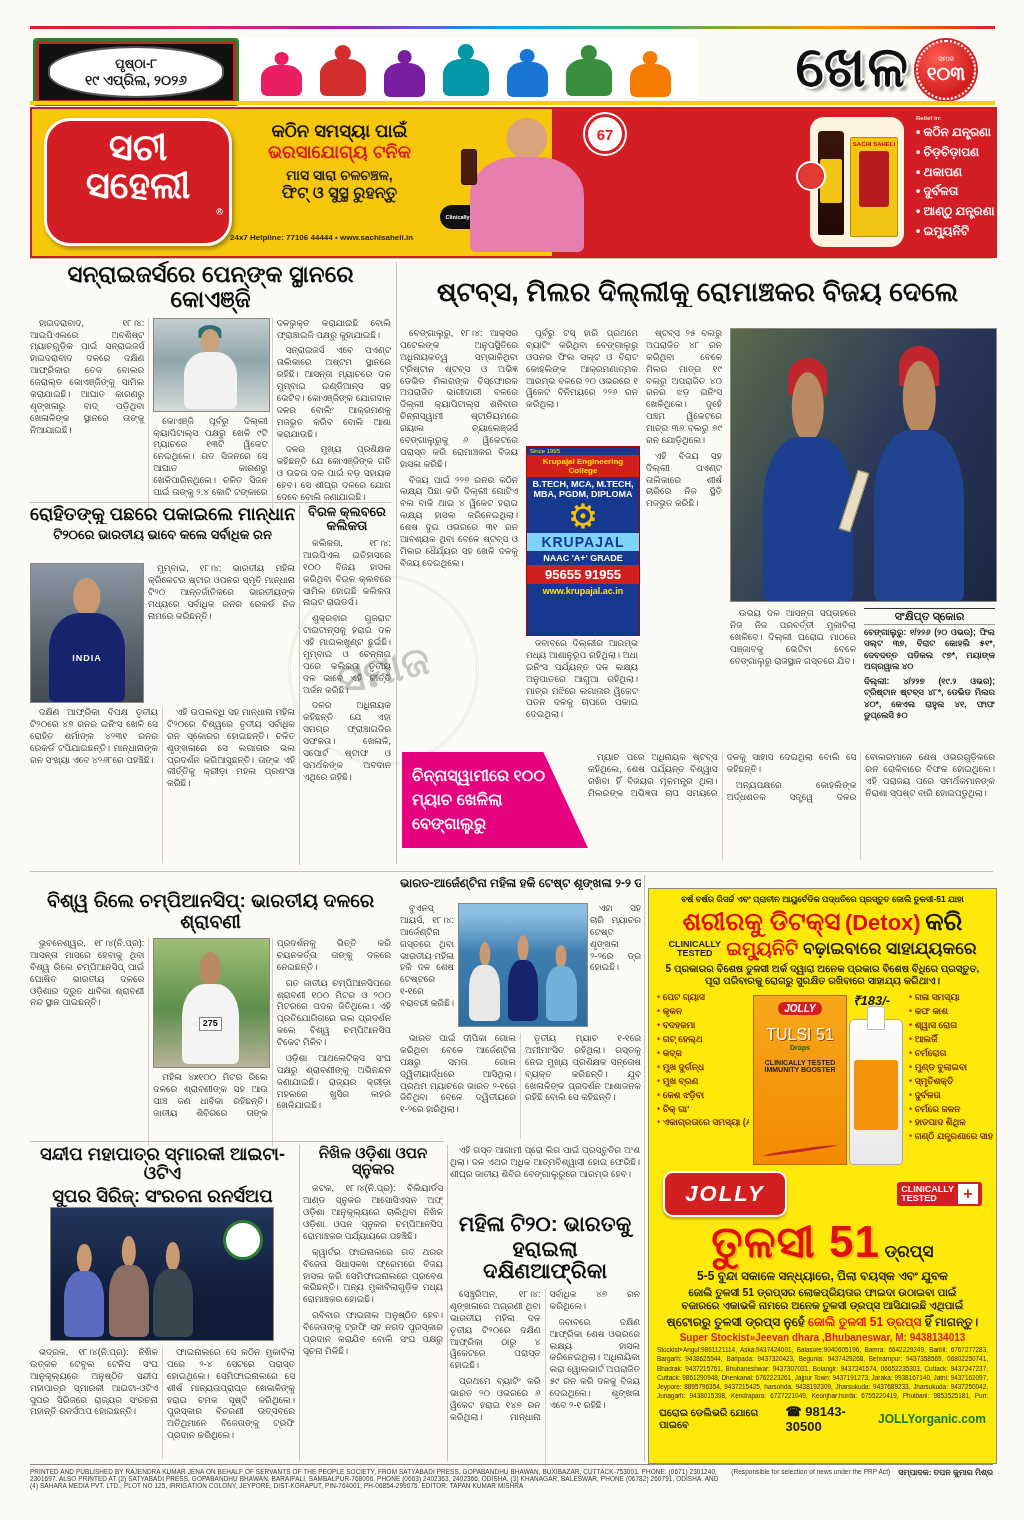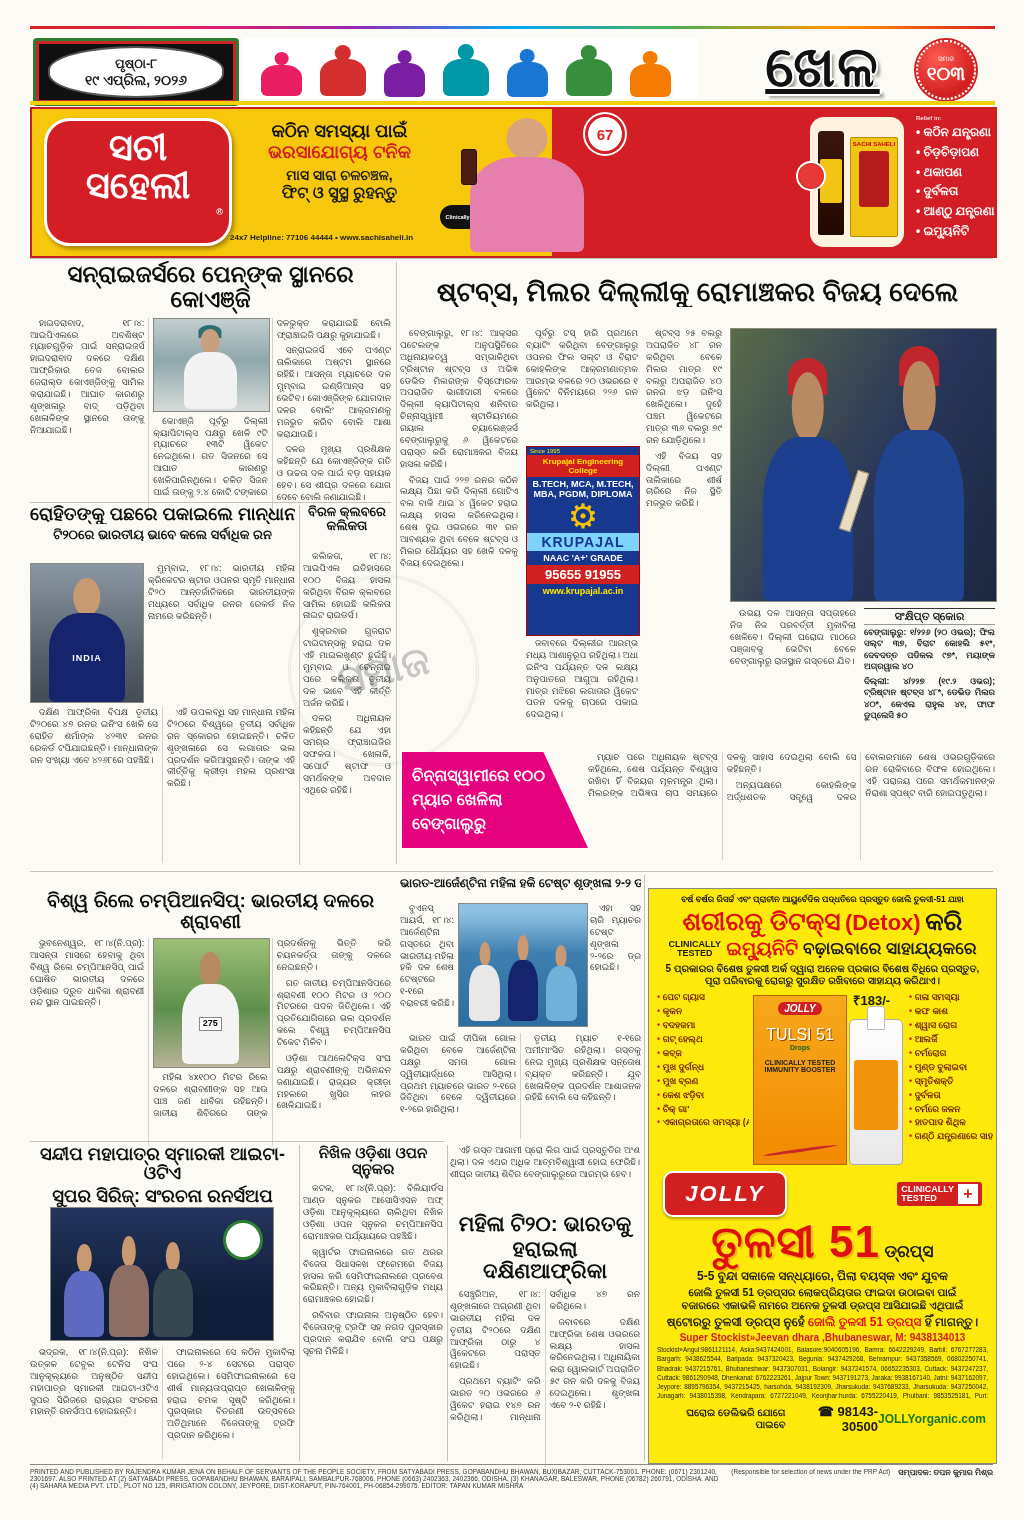--- a/index.html
+++ b/index.html
@@ -108,21 +108,21 @@
     <div class="person" style="--skin:#388e3c;--shirt:#388e3c;left:71%;top:10%;width:10%;height:86%;">
         <div class="ph"></div>
         <div class="pt"></div>
       </div>
     <div class="person" style="--skin:#f57c00;--shirt:#f57c00;left:85%;top:20%;width:9%;height:78%;">
         <div class="ph"></div>
         <div class="pt"></div>
       </div>
   </div>
 
-  <div class="abs khela" style="left:735px;top:34px;width:175px;height:64px;text-align:center;text-decoration:underline;">ଖେଳ</div>
+  <div class="abs khela" style="left:735px;top:34px;width:175px;height:64px;text-align:right;">ଖେଳ</div>
 
   <div class="abs logo103" style="left:916px;top:40px;width:56px;height:56px;">
     <div style="font-size:7px;">ସମାଜ</div>
     <div style="font-size:19px;font-weight:bold;">୧୦୩</div>
   </div>
 
   <div class="abs" style="left:30px;top:101px;width:965px;height:4px;background:#f4d000;"></div>
 
   <div class="abs sachi" style="left:30px;top:107px;width:963px;height:147px;">
     <div class="sachi-red" style="left:520px;width:443px;"></div>
@@ -306,21 +306,21 @@
     <div class="body-text cols2 abs" style="left:0;top:202px;width:265px;height:156px;">
       <div>
           <p>ଦକ୍ଷିଣ ଆଫ୍ରିକା ବିପକ୍ଷ ତୃତୀୟ ଟି୨୦ରେ ୪୭ ରନର ଇନିଂସ ଖେଳି ସେ ରୋହିତ ଶର୍ମାଙ୍କ ୪୨୩୧ ରନର ରେକର୍ଡ ଟପିଯାଇଛନ୍ତି। ମାନ୍ଧାନାଙ୍କ ରନ ସଂଖ୍ୟା ଏବେ ୪୨୬୮ରେ ପହଞ୍ଚିଛି।</p>
           <p>ଏହି ଉପଲବ୍ଧି ସହ ମାନ୍ଧାନା ମହିଳା ଟି୨୦ରେ ବିଶ୍ୱରେ ତୃତୀୟ ସର୍ବାଧିକ ରନ ସ୍କୋରର ହୋଇଛନ୍ତି। ଚଳିତ ଶୃଙ୍ଖଳାରେ ସେ ଲଗାତାର ଭଲ ପ୍ରଦର୍ଶନ କରିଆସୁଛନ୍ତି। ତାଙ୍କ ଏହି କୀର୍ତ୍ତିକୁ କ୍ରୀଡ଼ା ମହଲ ପ୍ରଶଂସା କରିଛି।</p>
         </div>
     </div>
   </div>
 
   <div class="abs" style="left:303px;top:505px;width:88px;height:360px;">
     <div class="hl center" style="font-size:13px;">ବିରଳ କ୍ଲବରେ କଲିକତା</div>
-    <div class="body-text" style="margin-top:18px;height:322px;">
+    <div class="body-text" style="margin-top:5px;height:322px;">
       <div>
           <p>କଲିକତା, ୧୮।୪: ଆଇପିଏଲ ଇତିହାସରେ ୧୦୦ ବିଜୟ ହାସଲ କରିଥିବା ବିରଳ କ୍ଲବରେ ସାମିଲ ହୋଇଛି କଲିକତା ନାଇଟ ରାଇଡର୍ସ।</p>
           <p>ଶୁକ୍ରବାର ଗୁଜରାଟ ଟାଇଟାନ୍ସକୁ ହରାଇ ଦଳ ଏହି ମାଇଲଖୁଣ୍ଟ ଛୁଇଁଛି। ମୁମ୍ବାଇ ଓ ଚେନ୍ନାଇ ପରେ କଲିକତା ତୃତୀୟ ଦଳ ଭାବେ ଏହି କୀର୍ତ୍ତି ଅର୍ଜନ କରିଛି।</p>
           <p>ଦଳର ଅଧିନାୟକ କହିଛନ୍ତି ଯେ ଏହା ସମଗ୍ର ଫ୍ରାଞ୍ଚାଇଜିର ସଫଳତା। ଖେଳାଳି, ସପୋର୍ଟ ଷ୍ଟାଫ ଓ ସମର୍ଥକଙ୍କ ଅବଦାନ ଏଥିରେ ରହିଛି।</p>
         </div>
     </div>
   </div>
 
   <div class="abs stamp" style="left:288px;top:575px;width:185px;height:185px;font-size:40px;">ସମାଜ</div>
 
@@ -415,21 +415,21 @@
         <div style="font-size:16px;font-weight:normal;color:#fff;text-shadow:1px 1px 0 #8a4b00;margin-top:10px;">TULSI 51</div>
         <div style="font-size:7px;color:#1b5e20;font-weight:bold;">Drops</div>
         <div style="font-size:7px;font-weight:bold;color:#222;margin-top:8px;">CLINICALLY TESTED</div>
         <div style="font-size:7px;font-weight:bold;color:#222;">IMMUNITY BOOSTER</div>
         <div style="position:absolute;left:10%;bottom:12px;width:80%;height:3px;background:#c62828;border-radius:50%;transform:rotate(-8deg);"></div>
       </div>
       <div class="tulsi-bottle" style="position:absolute;left:200px;top:28px;width:52px;height:144px;text-align:center;">
         <div style="margin:0 auto;width:16px;height:22px;background:#fff;border:1px solid #bbb;border-radius:3px 3px 0 0;margin-top:-14px;"></div>
         <div style="margin-top:30px;height:70px;background:#f2930a;margin-left:4px;margin-right:4px;border-radius:3px;"></div>
       </div>
-      <div style="position:absolute;left:204px;top:0;font-size:13px;font-weight:bold;">₹183/-</div>
+      <div style="position:absolute;left:204px;top:0;font-size:13px;font-weight:bold;font-style:italic;">₹183/-</div>
       <ul style="position:absolute;left:260px;top:0;width:84px;">
           <li>ଗଳା ସମସ୍ୟା</li>
           <li>କଫ କାଶ</li>
           <li>ଶ୍ୱାସ ରୋଗ</li>
           <li>ଆଲର୍ଜି</li>
           <li>ଚର୍ମରୋଗ</li>
           <li>ମୁଣ୍ଡ ବୁଲାଇବା</li>
           <li>ସ୍ମୃତିଶକ୍ତି</li>
           <li>ଦୁର୍ବଳତା</li>
           <li>ଚର୍ମରେ ଜଳନ</li>
@@ -456,21 +456,21 @@
     <div class="center" style="font-size:12px;font-weight:bold;margin-top:1px;">5-5 ବୁନ୍ଦା ସକାଳେ ସନ୍ଧ୍ୟାରେ, ପିଲା ବୟସ୍କ ଏବଂ ଯୁବକ</div>
     <div class="center" style="font-size:10.5px;font-weight:bold;margin-top:3px;">ଜୋଲି ତୁଳସୀ 51 ଡ୍ରପ୍ସର ଲୋକପ୍ରିୟତାର ଫାଇଦା ଉଠାଇବା ପାଇଁ</div>
     <div class="center" style="font-size:10.5px;font-weight:bold;">ବଜାରରେ ଏକାଭଳି ନାମରେ ଅନେକ ତୁଳସୀ ଡ୍ରପ୍ସ ଆସିଯାଇଛି ଏଥିପାଇଁ</div>
     <div class="center" style="font-size:12px;font-weight:bold;margin-top:3px;">
       <span>ଷ୍ଟୋରରୁ ତୁଳସୀ ଡ୍ରପ୍ସ ନୁହେଁ</span>
       <span class="red-big">ଜୋଲି ତୁଳସୀ 51 ଡ୍ରପ୍ସ</span>
       <span>ହିଁ ମାଗନ୍ତୁ।</span>
     </div>
     <div class="center" style="font-size:10px;font-weight:bold;color:#d21f1f;margin-top:3px;">Super Stockist»Jeevan dhara ,Bhubaneswar, M: 9438134013</div>
     <div style="font-size:6.4px;line-height:1.45;text-align:justify;margin:2px 8px 0;color:#222;height:58px;overflow:hidden;">Stockist»Angul:9861121114, Aska:9437424001, Balasore:9040605196, Bamra: 6642229249, Barbil: 6767277283, Bargarh: 9438625544, Baripada: 9437320423, Begunia: 9437429268, Behrampur: 9437358569, 06802250741, Bhadrak: 9437215761, Bhubaneshwar: 9437307031, Bolangir: 9437241574, 06652235303, Cuttack: 9437247237, Cuttack: 9861290948, Dhenkanal: 6762223261, Jajpur Town: 9437191273, Jaraka: 9938167140, Jatni: 9437162097, Jeypore: 8895796354, 9437215425, harsohda, 9438192309, Jharsukuda: 9437689233, Jharsukuda: 9437250042, Junagarh: 9438015398, Kendrapara: 6727221049, Keonjhar:hurda: 6755220419, Phulbani: 9853525181, Puri: 9437281214, Rourkela: 9438143234, Sambalpur: 7873077707, Talcher: 9937060364, Titlagarh: 9437151725, Tarka: 6725283032</div>
-    <div style="display:flex;align-items:center;justify-content:space-between;padding:1px 10px;text-align:right;">
+    <div style="display:flex;align-items:center;justify-content:space-between;padding:1px 10px;">
       <span style="font-size:10px;font-weight:bold;">ଘରୋଇ ଡେଲିଭରି ଯୋଗେ ପାଇବେ</span>
       <span style="font-size:13px;font-weight:bold;">☎ 98143-30500</span>
       <span style="font-size:12px;font-weight:bold;color:#1b7a1b;">JOLLYorganic.com</span>
     </div>
   </div>
 
   <div class="abs" style="left:30px;top:1145px;width:265px;height:316px;">
     <div class="hl center" style="font-size:18px;">ସନ୍ଦୀପ ମହାପାତ୍ର ସ୍ମାରକୀ ଆଇଟା-ଓଟିଏ</div>
     <div class="hl center" style="font-size:18px;margin-top:3px;">ସୁପର ସିରିଜ୍: ସଂରଚନା ରନର୍ସଅପ</div>
     <div class="photo" style="left:20px;top:62px;width:222px;height:132px;background:linear-gradient(180deg,#23355c,#101d38 70%);">

